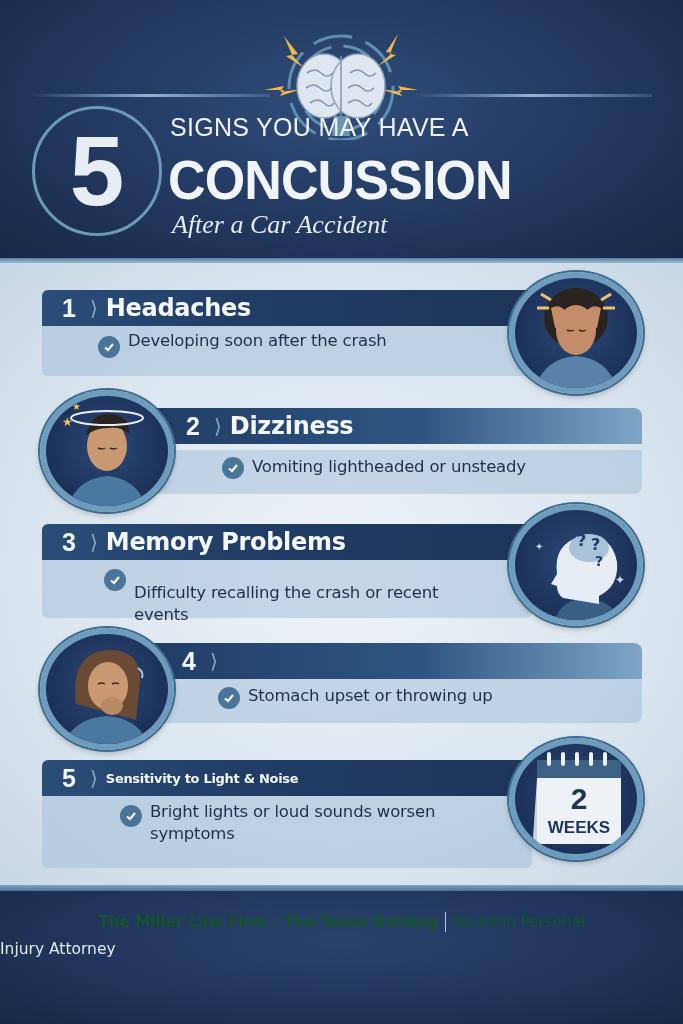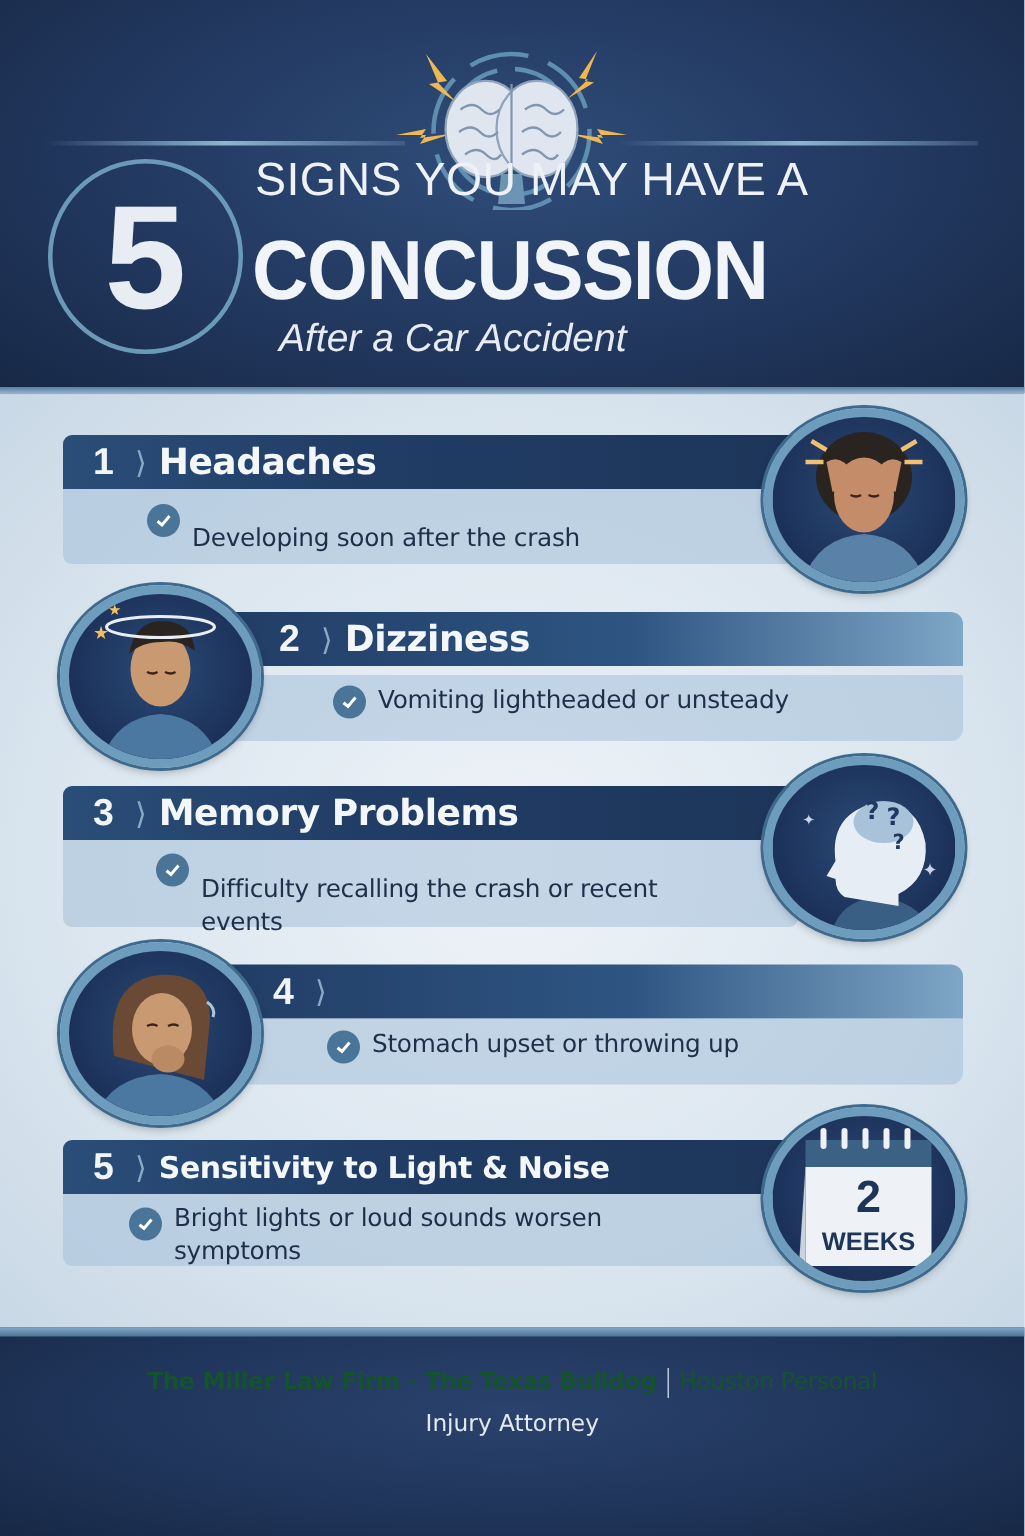--- a/index.html
+++ b/index.html
@@ -3,44 +3,44 @@
 <meta charset="utf-8">
 <style>
   *{box-sizing:border-box;margin:0;padding:0}
   body{width:683px;height:1024px;overflow:hidden;font-family:"DejaVu Sans","Liberation Sans",sans-serif;background:#dfe8f0}
   .page{position:relative;width:683px;height:1024px}
   .header{position:absolute;left:0;top:0;width:683px;height:262px;background:radial-gradient(ellipse at 50% 40%,#2f4d7a 0%,#22385f 55%,#172846 100%)}
   .header-line{position:absolute;top:94px;height:3px;background:linear-gradient(90deg,rgba(140,180,210,0),#8fb4d0,rgba(140,180,210,0.2))}
   .brain-wrap{position:absolute;left:262px;top:28px;width:158px;height:112px}
   .big5-ring{position:absolute;left:32px;top:106px;width:130px;height:130px;border-radius:50%;border:3px solid #6b9ab8}
   .big5{position:absolute;left:32px;top:106px;width:130px;height:130px;display:flex;align-items:center;justify-content:center;font-family:"Liberation Sans",sans-serif;font-weight:bold;font-size:98px;color:#e8edf3;line-height:1}
-  .t1{position:absolute;left:170px;top:102px;font-family:"Liberation Sans",sans-serif;font-size:31px;color:#eef2f6;letter-spacing:0.3px}
+  .t1{position:absolute;left:170px;top:113px;font-family:"Liberation Sans",sans-serif;font-size:25px;color:#eef2f6;letter-spacing:0.3px}
   .t2{position:absolute;left:168px;top:147px;font-family:"Liberation Sans",sans-serif;font-weight:bold;font-size:56px;color:#f1f4f8;letter-spacing:-1px;transform:scaleX(0.93);transform-origin:left}
-  .t3{position:absolute;left:186px;top:210px;font-family:Liberation Sans, sans-serif;font-style:italic;font-size:26px;color:#e6ecf2}
+  .t3{position:absolute;left:172px;top:210px;font-family:Liberation Serif, serif;font-style:italic;font-size:26px;color:#e6ecf2}
   .header-bottom{position:absolute;left:0;top:258px;width:683px;height:5px;background:linear-gradient(#5a7ea0,#9bbad3)}
   .body{position:absolute;left:0;top:263px;width:683px;height:622px;background:radial-gradient(ellipse at 50% 50%,#eef3f8 0%,#dbe6ef 60%,#c9d8e6 100%)}
   .row{position:absolute}
   .bar{position:absolute;height:36px;display:flex;align-items:center;border-radius:6px 0 0 0}
   .bar.left{background:linear-gradient(90deg,#2a4e78 0%,#213d66 40%,#1d3559 100%)}
   .bar.right{background:linear-gradient(90deg,#213d66 0%,#2e5582 55%,#7ea6c6 100%);border-radius:0 8px 0 0}
   .num{font-family:"Liberation Sans",sans-serif;font-weight:bold;font-size:25px;color:#f2f5f8;margin-left:20px;width:20px}
   .chev{color:#8aaac4;font-size:20px;margin:0 8px 0 8px;font-family:"DejaVu Sans",sans-serif}
   .title{font-family:"DejaVu Sans",sans-serif;font-weight:bold;font-size:24px;color:#f4f7fa;letter-spacing:-0.3px}
   .desc{position:absolute;background:rgba(164,192,216,0.55);border-radius:0 0 6px 6px;display:flex;align-items:flex-start}
   .desc.right{border-radius:0 0 8px 0}
   .check{width:22px;height:22px;border-radius:50%;background:#4a7598;flex:none;display:flex;align-items:center;justify-content:center;margin-top:10px}
   .check svg{width:12px;height:12px}
-  .dtext{font-family:"DejaVu Sans",sans-serif;font-size:16.5px;color:#1e2f4a;margin-left:8px;margin-top:22px;line-height:22px;letter-spacing:-0.2px}
+  .dtext{font-family:"DejaVu Sans",sans-serif;font-size:16.5px;color:#1e2f4a;margin-left:8px;margin-top:4px;line-height:22px;letter-spacing:-0.2px}
   .avatar{position:absolute;width:134px;height:122px;border-radius:50%;background:radial-gradient(circle at 50% 45%,#2a4a78 0%,#1c3158 70%);border:6px solid #6d9cbd;box-shadow:0 0 0 2px #3e6a8e,0 3px 6px rgba(0,0,0,0.25);overflow:hidden}
   .footer{position:absolute;left:0;top:885px;width:683px;height:139px;background:radial-gradient(ellipse at 50% 40%,#2a426c 0%,#1f3459 60%,#172846 100%)}
   .footer-top{position:absolute;left:0;top:885px;width:683px;height:6px;background:linear-gradient(#7fa6c4,#4d7496)}
   .f1{position:absolute;left:0;top:912px;width:683px;text-align:center;font-family:"DejaVu Sans",sans-serif;font-size:15.5px;color:#14532d;letter-spacing:-0.2px}
   .f1 b{font-weight:bold}
   .sep{display:inline-block;width:1px;height:20px;background:#b9c8d8;vertical-align:middle;margin:0 7px}
-  .f2{position:absolute;left:0;top:940px;width:683px;text-align:center;font-family:"DejaVu Sans",sans-serif;font-size:15.5px;color:#e3e9f0}
+  .f2{position:absolute;left:0;top:940px;width:683px;text-align:left;font-family:"DejaVu Sans",sans-serif;font-size:15.5px;color:#e3e9f0}
 </style>
 </head>
 <body>
 
 <div class="page">
 
   <div class="header">
     <div class="header-line" style="left:30px;width:240px"></div>
     <div class="header-line" style="left:412px;width:240px"></div>
 
@@ -174,23 +174,23 @@
         <ellipse cx="66" cy="72" rx="11" ry="9" fill="#b98a64"></ellipse>
         <path d="M92 34 q6 4 4 10" stroke="#a8c8e0" stroke-width="2" fill="none"></path>
       </svg>
     </div>
   </div>
 
   <div class="row">
     <div class="bar left" style="left:42px;top:760px;width:490px">
       <span class="num">5</span>
       <span class="chev">⟩</span>
-      <span class="title" style="font-size:20px">Sensitivity to Light &amp; Noise</span>
-    </div>
-    <div class="desc" style="left:42px;top:796px;width:490px;height:48px;padding-left:44px">
+      <span class="title" style="font-size:13px">Sensitivity to Light &amp; Noise</span>
+    </div>
+    <div class="desc" style="left:42px;top:796px;width:490px;height:72px;padding-left:78px">
       <span class="check" style="margin-top:9px">
           <svg viewBox="0 0 12 12">
             <path d="M2 6.5 L5 9 L10 3" fill="none" stroke="#fff" stroke-width="2"></path>
           </svg>
         </span>
       <span class="dtext" style="margin-top:5px;width:340px">Bright lights or loud sounds worsen symptoms</span>
     </div>
     <div class="avatar" style="left:509px;top:738px">
       <svg width="122" height="110" viewBox="0 0 122 110" style="position:absolute;left:0;top:0">
         <rect x="22" y="16" width="84" height="22" fill="#3b6185"></rect>

